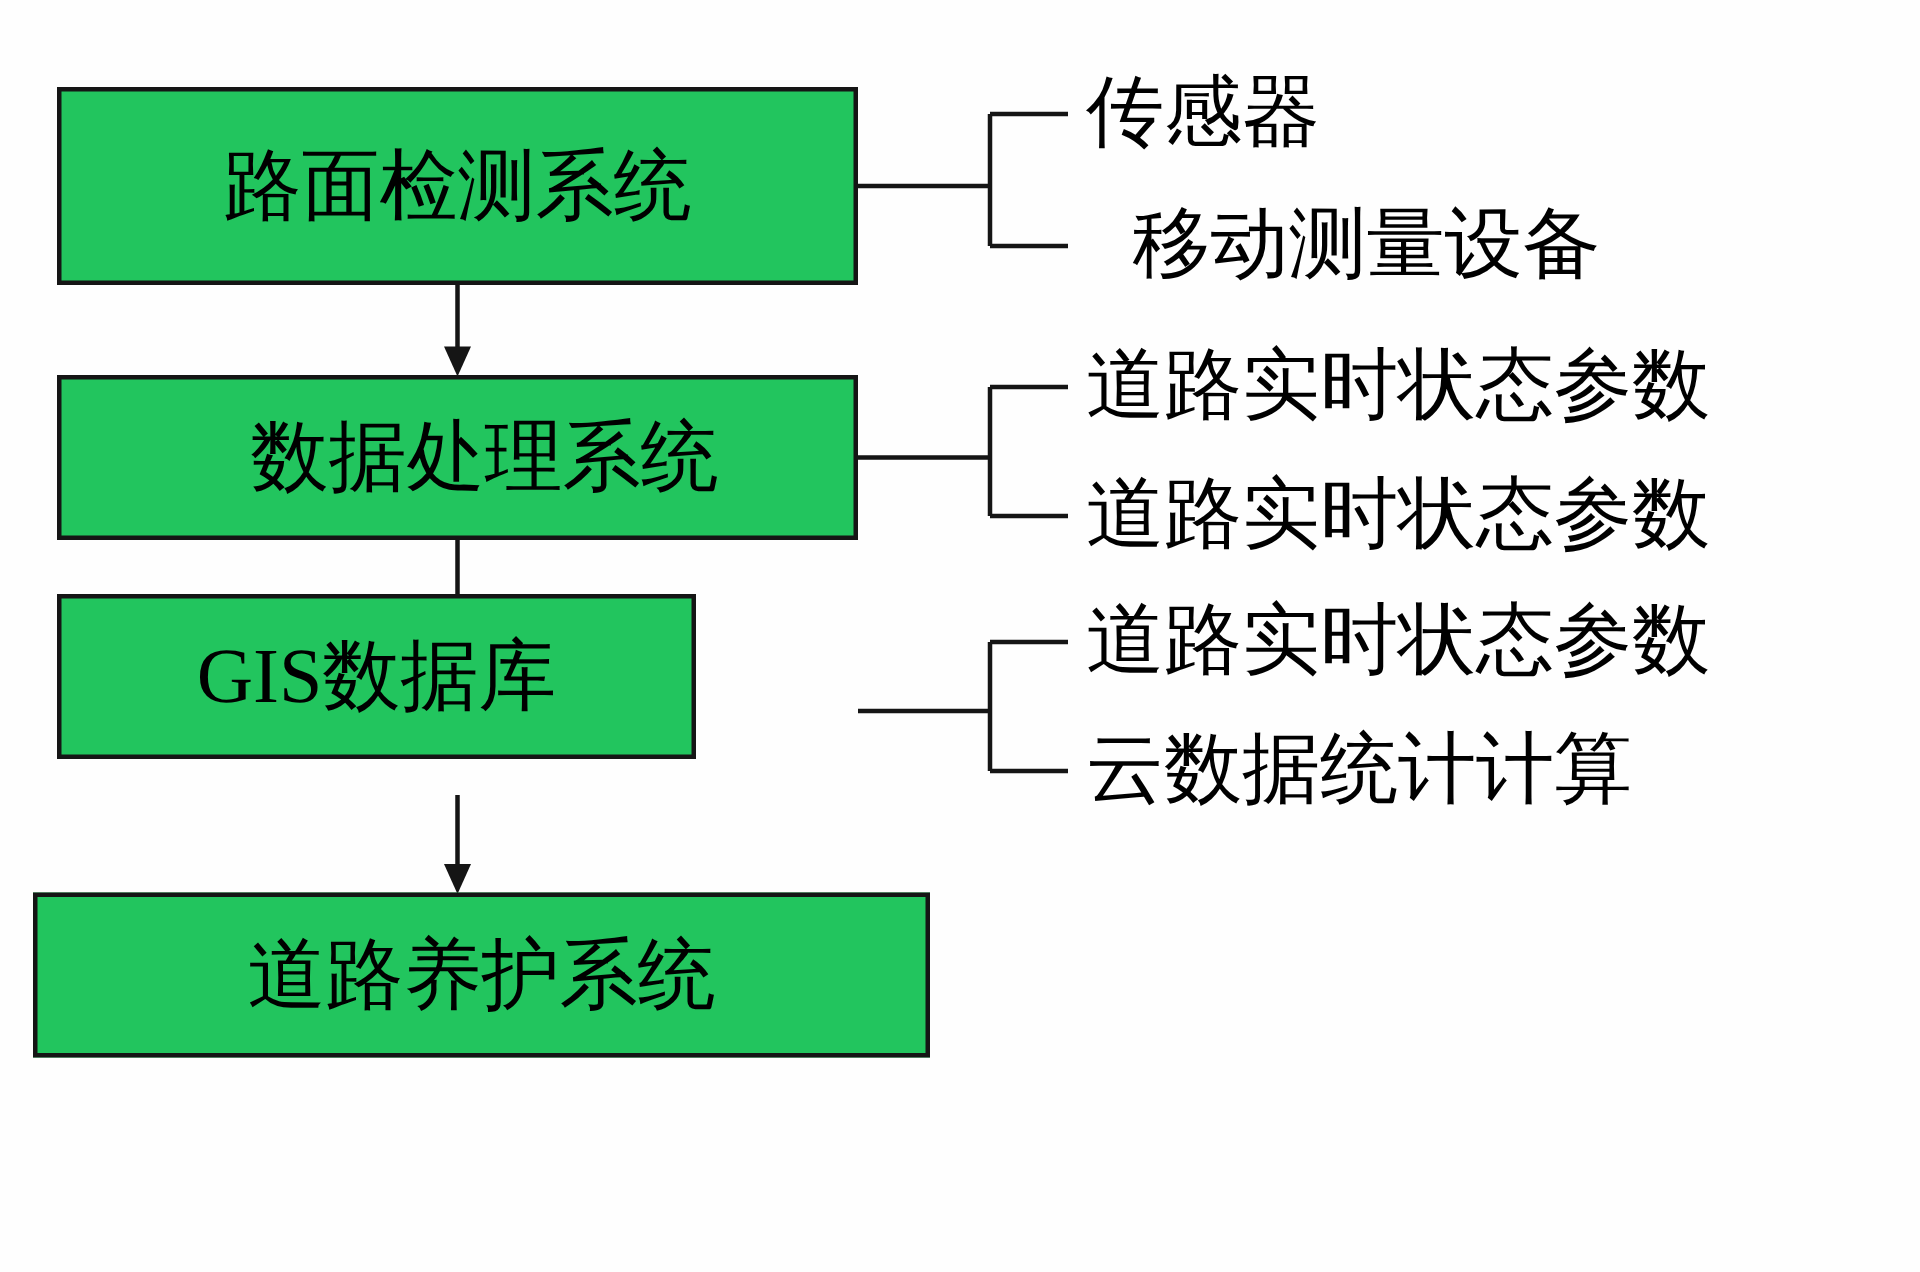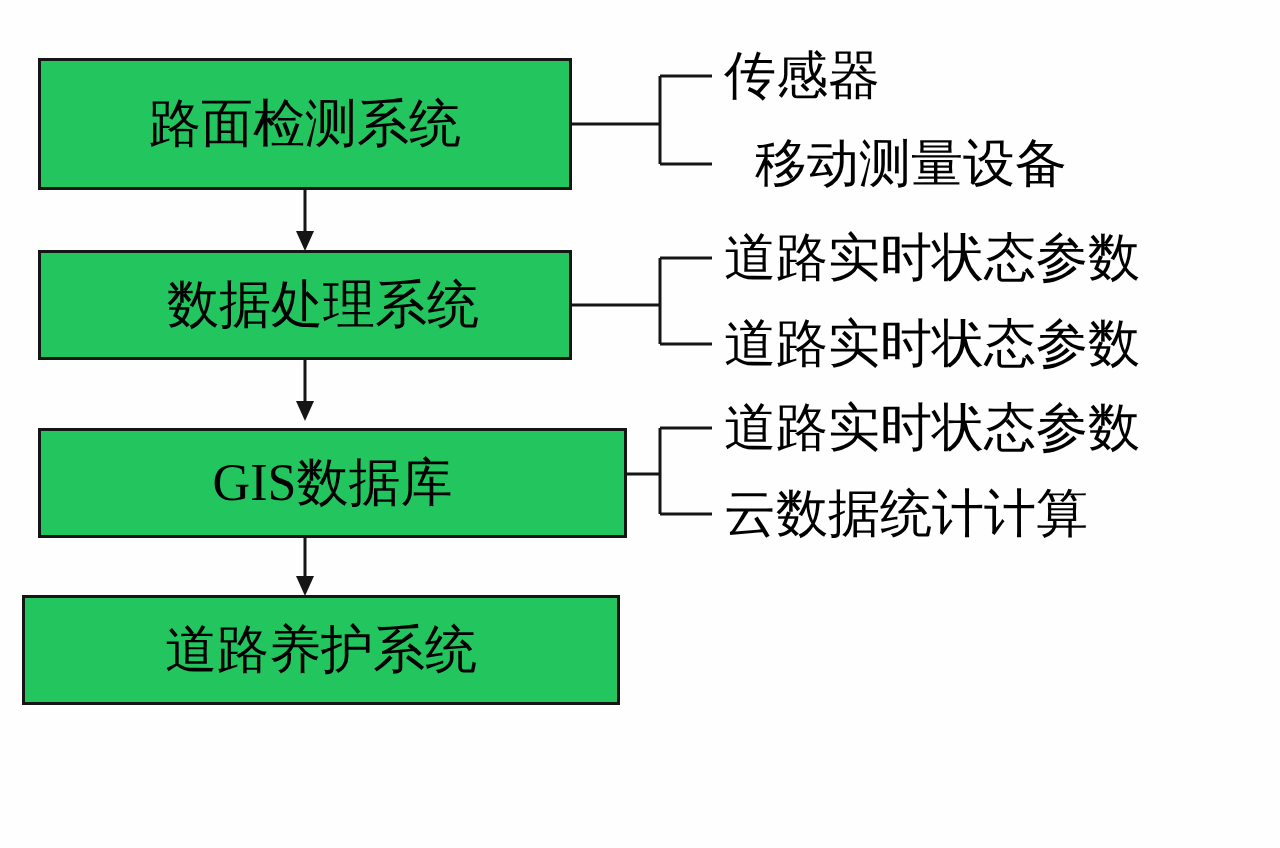--- a/index.html
+++ b/index.html
@@ -61,21 +61,21 @@
   </svg>
 
   <div class="box" style="left:38px; top:58px; width:534px; height:132px;">
     <span>路面检测系统</span>
   </div>
 
   <div class="box" style="left:38px; top:250px; width:534px; height:110px;padding-left:36px;">
     <span>数据处理系统</span>
   </div>
 
-  <div class="box" style="left:38px; top:428px; width:589px; height:110px;text-align:center;">
+  <div class="box" style="left:38px; top:396px; width:426px; height:110px;text-align:center;">
     <span>GIS数据库</span>
   </div>
 
   <div class="box" style="left:22px; top:595px; width:598px; height:110px;text-align:right;">
     <span>道路养护系统</span>
   </div>
 
   <div class="note" style="left:724px; top:76px;">传感器</div>
   <div class="note" style="left:724px; top:164px;margin-left:31px;">移动测量设备</div>
 

